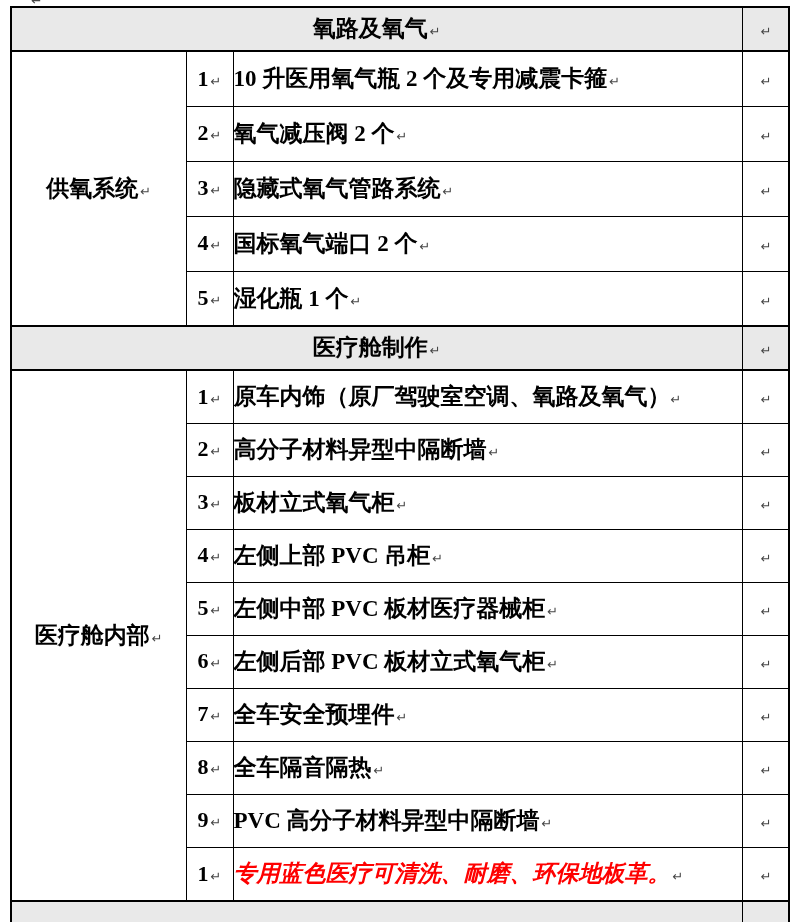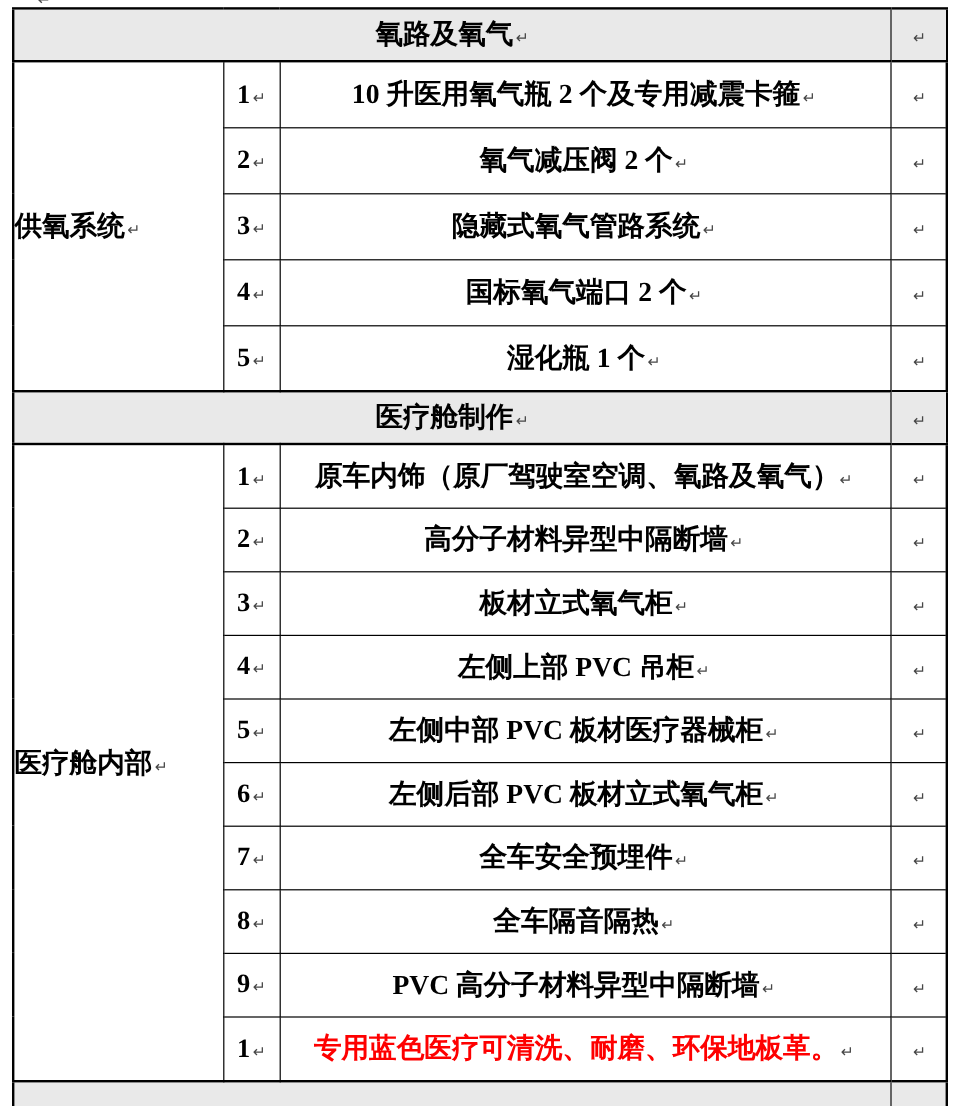--- a/index.html
+++ b/index.html
@@ -54,33 +54,33 @@
     height: 44px;
   }
   tr.row-s1 td { height: 55px; }
   tr.row-s2 td { height: 53px; }
   tr.row-last td { height: 54px; }
   tr.partial-row td {
     background: var(--header-bg);
     border-top-width: 2px;
     height: 30px;
   }
-  td.cat-cell { }
+  td.cat-cell { text-align: center; }
   td.num-cell { text-align: center; font-size: 22px; }
-  td.desc-cell { text-align: center; padding-right: 2px; white-space: nowrap; }
+  td.desc-cell { text-align: left; padding-right: 2px; white-space: nowrap; }
   td.end-cell { text-align: center; position: relative; }
   .mark {
     font-family: "DejaVu Sans", sans-serif;
     font-weight: normal;
     font-size: 13px;
     color: var(--pilcrow);
     margin-left: 2px;
     vertical-align: baseline;
   }
-  .red-text { color: var(--red); }
+  .red-text { color: var(--red); font-style: italic; }
 </style>
 </head>
 <body>
 
 <div class="page">
 
   <div class="stray-mark">↵</div>
 
   <table class="spec">
     <colgroup>

